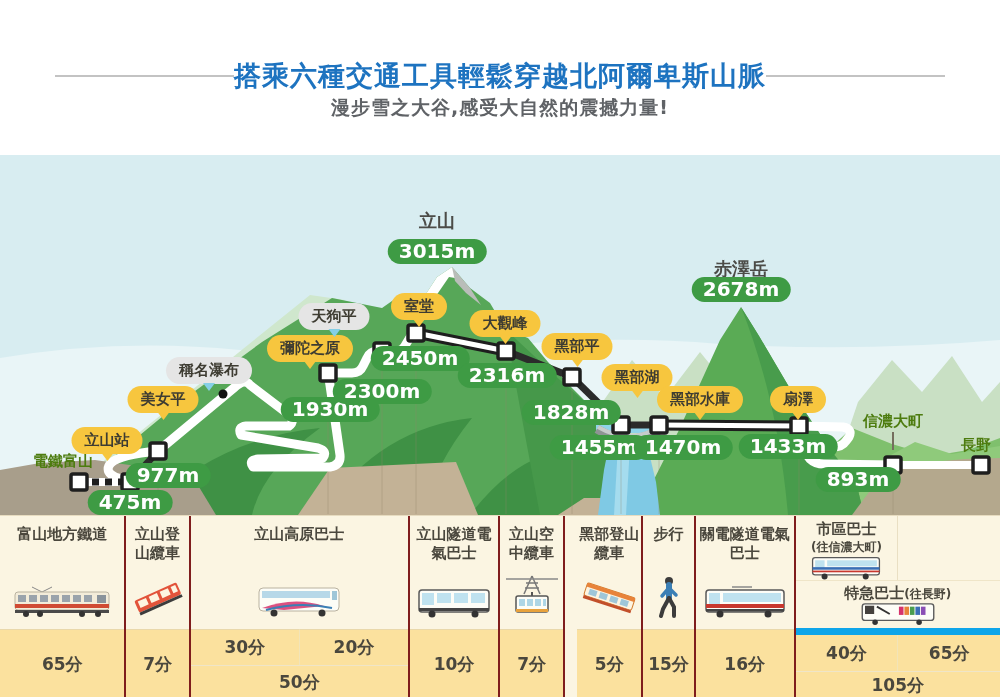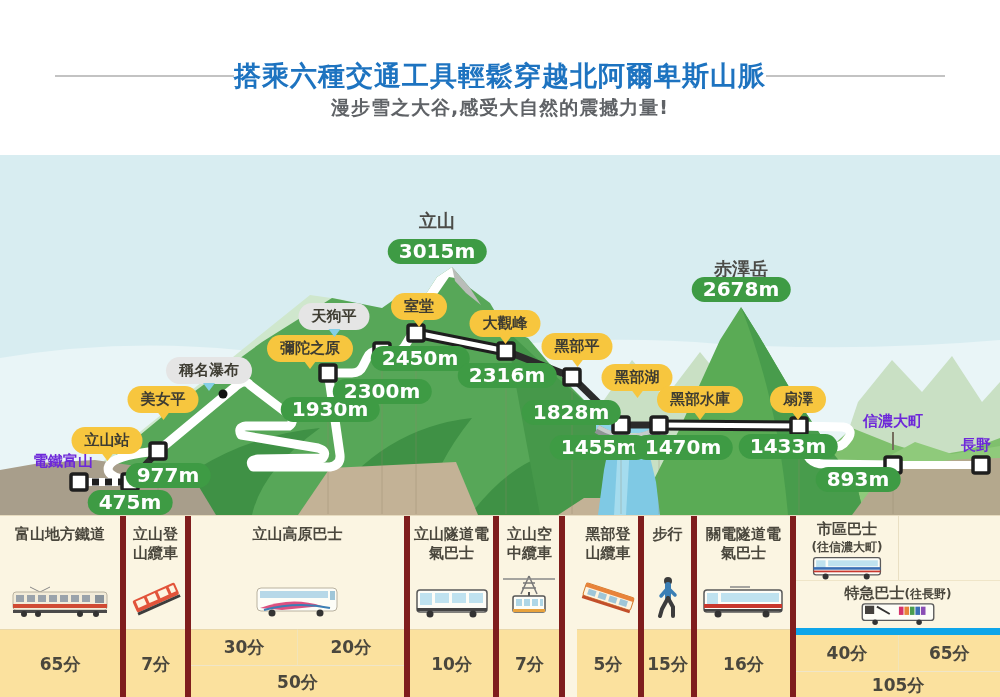--- a/index.html
+++ b/index.html
@@ -25,27 +25,27 @@
   .pill::after{content:"";position:absolute;left:50%;bottom:-7px;margin-left:-6px;
         border-left:6px solid transparent;border-right:6px solid transparent;border-top:8px solid;}
   .pill-y{background:#f7c63e;}  .pill-y::after{border-top-color:#f7c63e;}
   .pill-b{background:#e5e5e5;}  .pill-b::after{border-top-color:#85cfe6;}
 
   .elev{position:absolute;transform:translateX(-50%);height:25px;line-height:25px;
         padding:0 11px;border-radius:13px;background:#3e9b44;color:#fff;
         font-size:20px;font-weight:bold;white-space:nowrap;z-index:7;text-align:center;}
   .peak{position:absolute;transform:translateX(-50%);color:#4c4c48;font-size:18px;
         font-weight:bold;white-space:nowrap;z-index:5;}
-  .gray-lbl{position:absolute;transform:translateX(-50%);color:#6d28d9;font-size:15px;
+  .gray-lbl{position:absolute;transform:translateX(-50%);color:#4d7c0f;font-size:15px;
         font-weight:bold;white-space:nowrap;z-index:5;}
 
   
   .ttable{position:absolute;top:515px;left:0;width:1000px;height:182px;display:flex;
           background:#fbf5e2;border-top:1px solid #e7dcc0;}
-  .tcol{display:flex;flex-direction:column;border-right:6px solid #7f1d1d;box-sizing:border-box;}
+  .tcol{display:flex;flex-direction:column;border-right:2px solid #7f1d1d;box-sizing:border-box;}
   .tcol:last-child{border-right:none;}
   .thead{height:113px;box-sizing:border-box;display:flex;flex-direction:column;align-items:center;
          justify-content:space-between;background:#fbf5e2;padding:9px 2px 11px;}
   .tname{font-size:15px;font-weight:bold;color:#4a473d;text-align:center;line-height:1.25;}
   .tnote{font-size:12px;font-weight:bold;color:#4a473d;}
   .ttime{background:#fbe19e;border-top:1px solid #e9d8ab;display:flex;align-items:center;
          justify-content:center;font-size:17px;font-weight:bold;color:#4a473d;box-sizing:border-box;}
   .grow{flex:1;}
   .split{display:flex;}
   .split .ttime{flex:1;}

